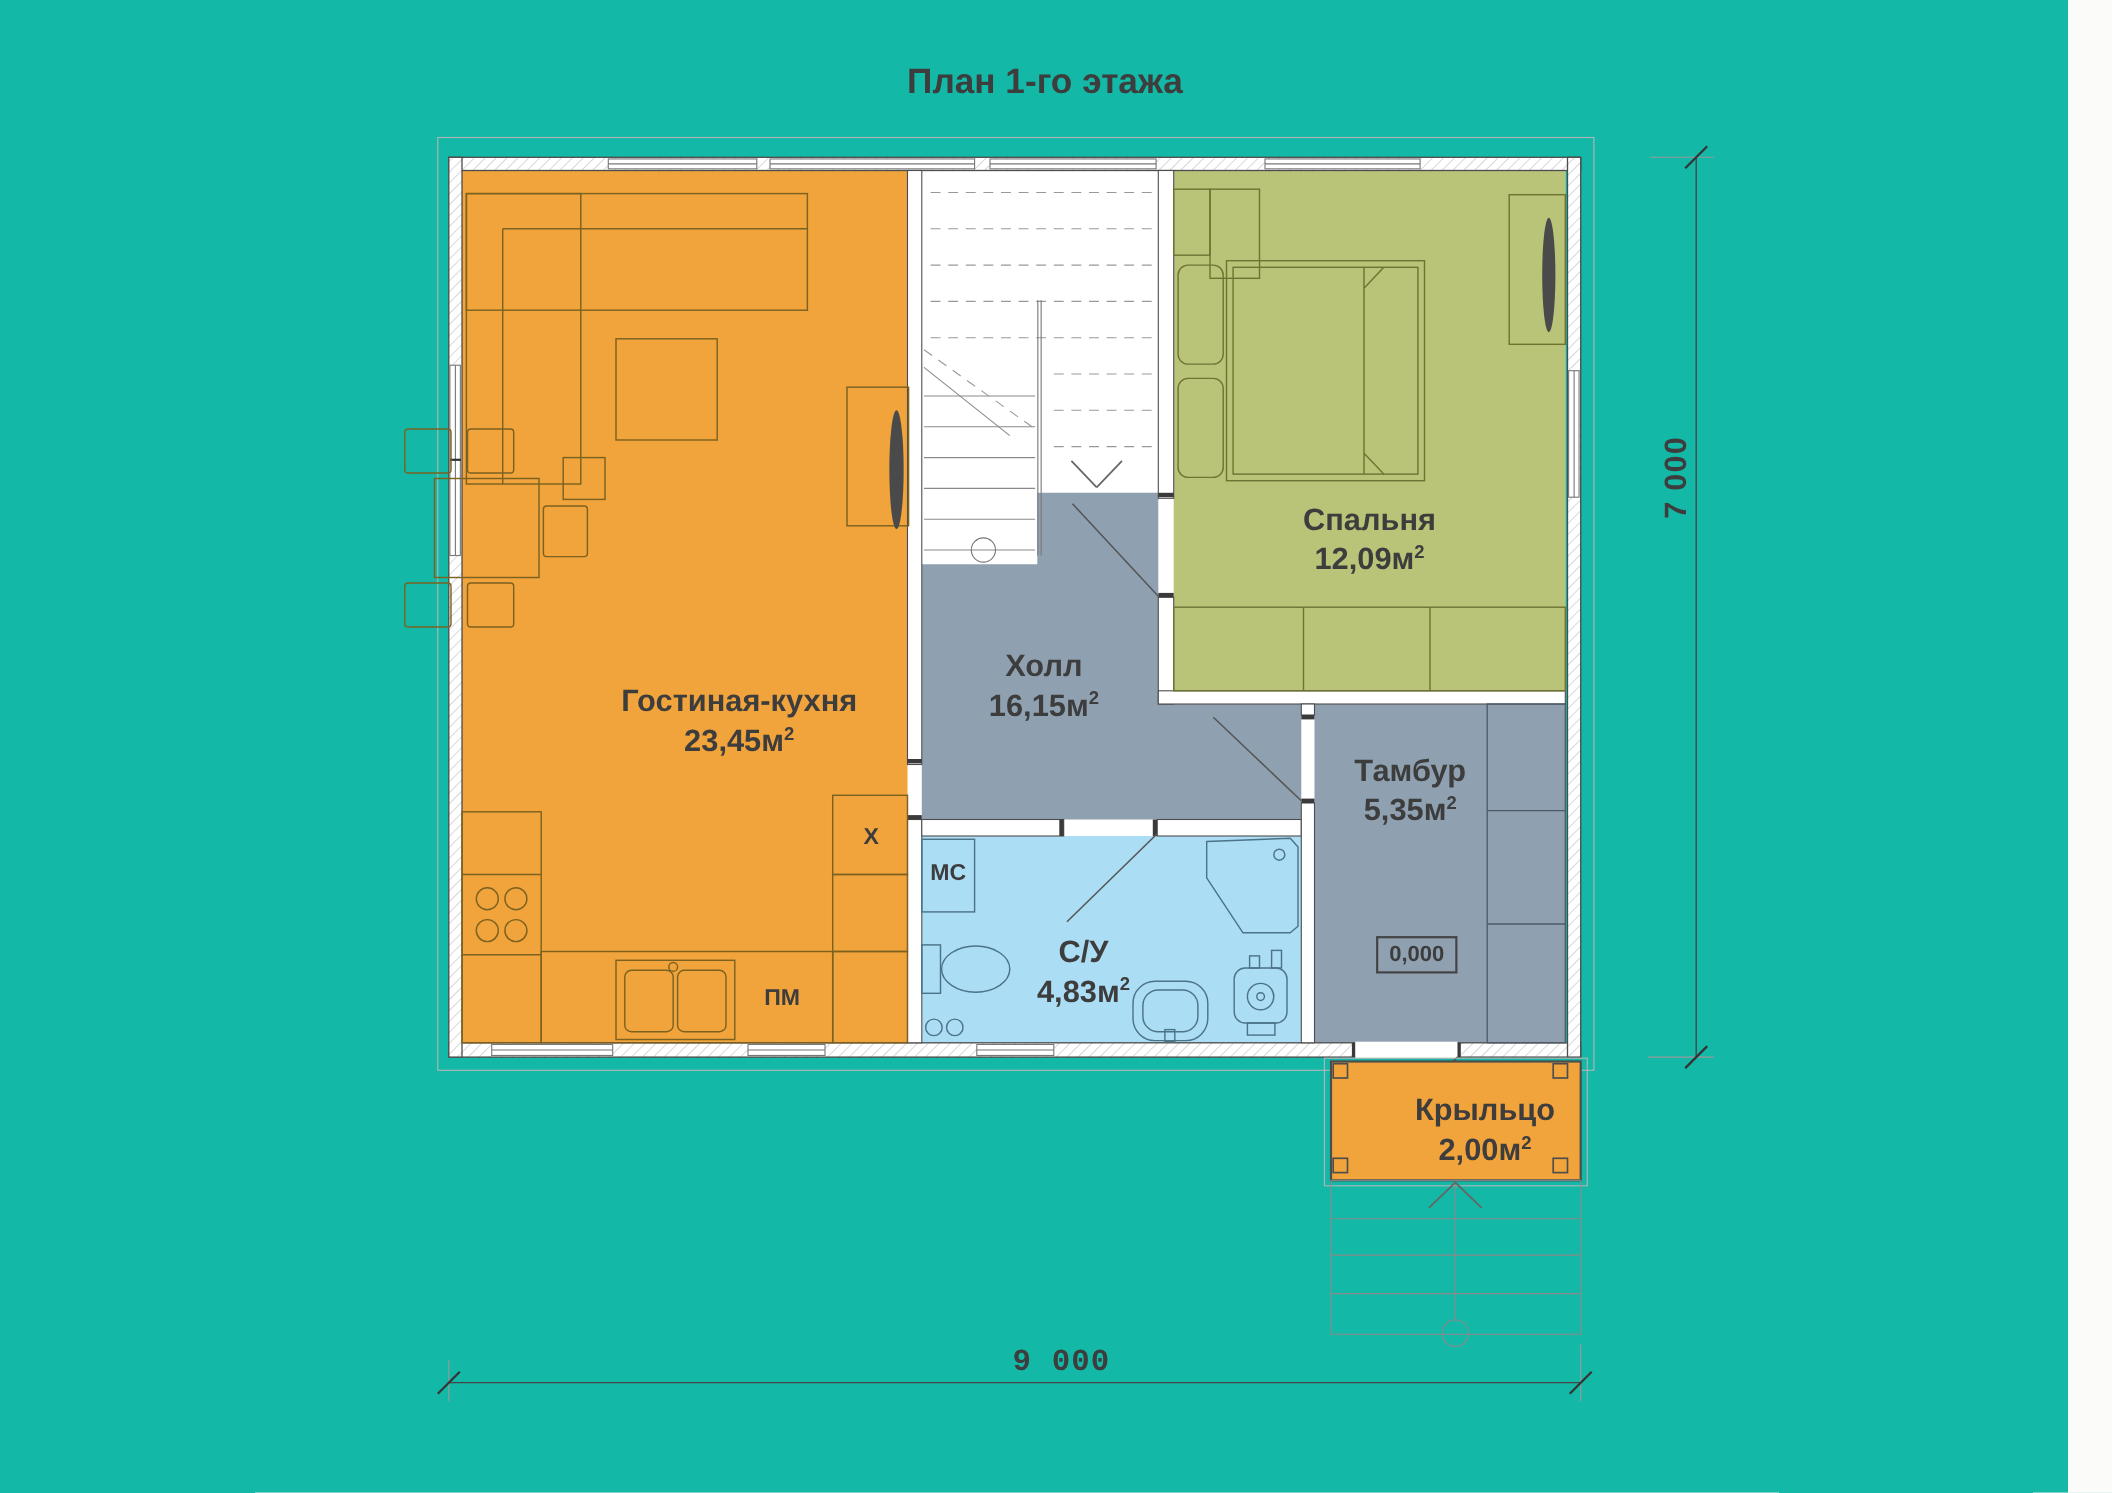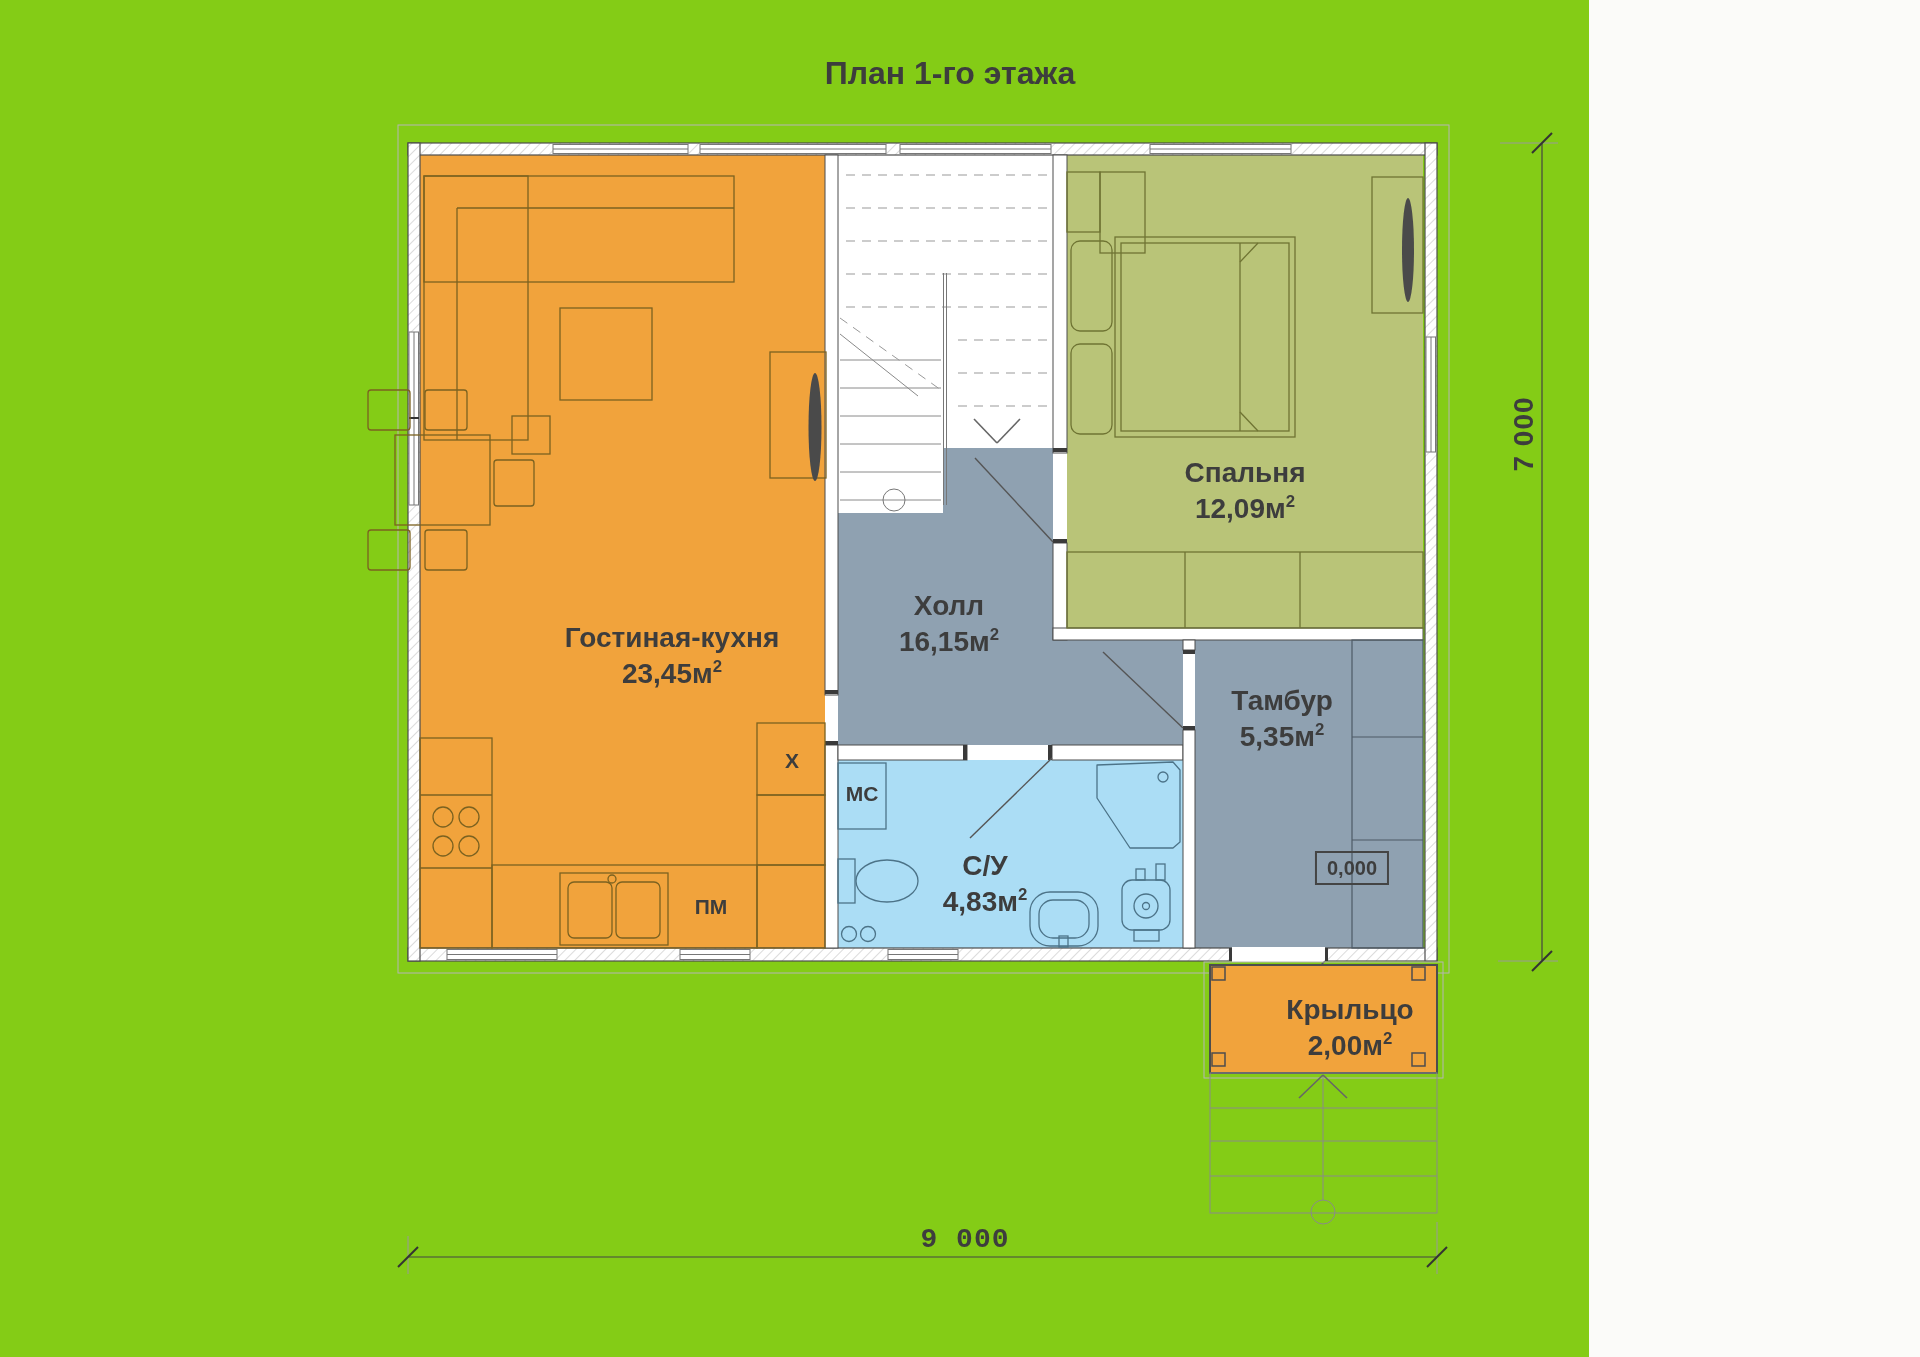--- a/index.html
+++ b/index.html
@@ -1,20 +1,20 @@
 <!DOCTYPE html>
 <html style="--orange: #F1A33C; --green: #B9C478; --hall: #8FA1B1; --bath: #ABDDF5; --wall: #4D4D4D; --text: #3D3D3D;"><head>
 <meta charset="utf-8">
 <style>
   :root{
     --orange:#F1A33C; --green:#B9C478; --hall:#8FA1B1; --bath:#ABDDF5;
     --wall:#4D4D4D; --text:#3D3D3D;
   }
   html,body{margin:0;padding:0;background:#fbfbf9;}
-  #page{position:relative;width:1589px;height:1357px;background:#84cc16;overflow:hidden;
+  #page{position:relative;width:1880px;height:1357px;background:#14b8a6;overflow:hidden;
         font-family:"Liberation Sans","DejaVu Sans",sans-serif;}
   svg{position:absolute;left:0;top:0;}
   .f-white{fill:#ffffff;}
   .f-orange{fill:var(--orange);}
   .f-green{fill:var(--green);}
   .f-hall{fill:var(--hall);}
   .f-bath{fill:var(--bath);}
   .wall-ext{fill:url(#hatch);stroke:var(--wall);stroke-width:1.2;}
   .wall-int{fill:#ffffff;stroke:var(--wall);stroke-width:1;}
   .jamb{fill:#3a3a3a;}
@@ -300,21 +300,21 @@
   <div class="lbl appl-label" style="left:792px;top:761px;">
     <span>X</span>
   </div>
   <div class="lbl appl-label" style="left:862px;top:794px;">
     <span>МС</span>
   </div>
   <div class="lbl appl-label" style="left:711px;top:907px;text-align:right;">
     <span>ПМ</span>
   </div>
 
-  <div class="lbl level-box" style="left:1352px;top:868px;">
+  <div class="lbl level-box" style="left:1288px;top:868px;">
     <span>0,000</span>
   </div>
 
   <div class="lbl dim" style="left:965px;top:1240px;font-family:Liberation Mono, monospace;">
     <span>9 000</span>
   </div>
   <div class="lbl dim dim-rot" style="left:1524px;top:434px;">
     <span>7 000</span>
   </div>
 

